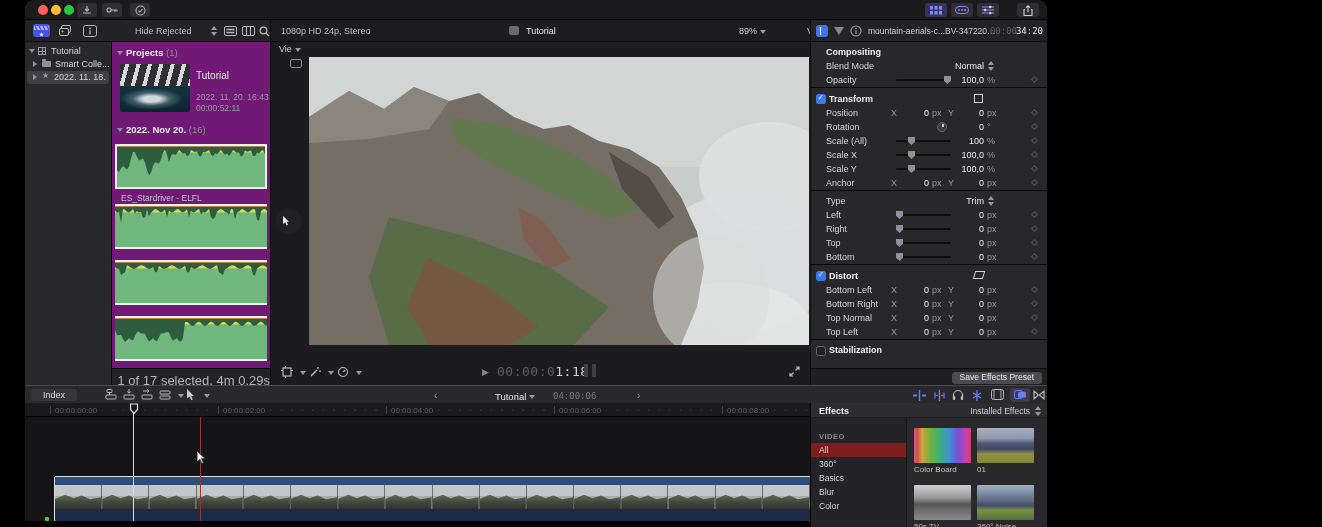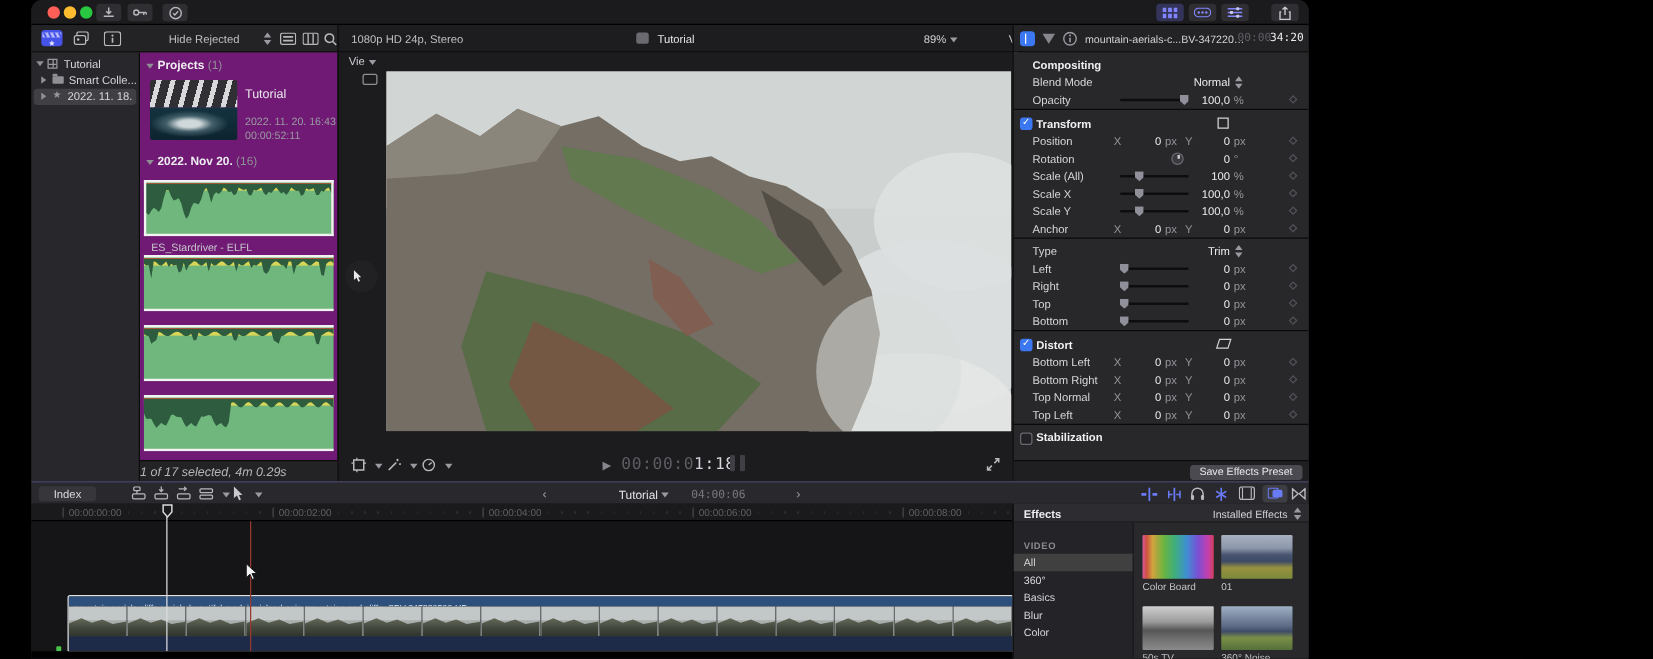--- a/index.html
+++ b/index.html
@@ -60,21 +60,21 @@
   
   #ttoolbar{position:absolute;left:0;top:385px;width:1022px;height:18px;background:#29292d;border-top:1px solid #45456b;}
   #timeline{position:absolute;left:0;top:403px;width:785px;height:124px;background:#151517;}
   #ruler{position:absolute;left:0;top:0;width:785px;height:14px;background:#1a1a1d;border-bottom:1px solid #000;}
   #ruler::after{content:"";position:absolute;left:25px;top:6px;right:0;height:2px;opacity:.55;
     background:repeating-linear-gradient(90deg,#3a3a3f 0 1px,transparent 1px 10.5px);}
   .rlab{position:absolute;top:3px;font-size:8px;color:#5f5f65;white-space:nowrap;}
   .rtick{position:absolute;top:3px;width:1px;height:8px;background:#45454b;}
   #effects{position:absolute;left:785px;top:403px;width:237px;height:124px;background:#29292c;border-left:1px solid #000;}
   .ecat{position:relative;height:14px;font-size:8.5px;color:#d6d6da;line-height:14px;padding-left:8px;}
-  .ecat.sel{background:#404040;}
+  .ecat.sel{background:#7f1d1d;}
   .ethumb{position:absolute;width:57px;height:35px;border-radius:1px;}
   .elab{position:absolute;font-size:8px;color:#c2c2c7;white-space:nowrap;}
   .frame{position:relative;flex:0 0 47.2px;height:24px;background:linear-gradient(180deg,#c2c7c8 0 46%,#a9aeac 46% 100%);border-right:1px solid rgba(0,0,0,.45);overflow:hidden;}
   .fm{position:absolute;left:0;right:0;bottom:0;height:68%;background:linear-gradient(180deg,#6a6f5f,#41473c 60%,#2f352c);
     clip-path:polygon(0 100%,0 38%,22% 12%,40% 34%,58% 18%,76% 40%,100% 28%,100% 100%);}
   .icn{display:block;}
 </style>
 </head>
 <body>
 
@@ -278,21 +278,21 @@
     <div class="wfclip" style="top:274px;"><svg width="152" height="45">
           <rect x="0" y="0" width="152" height="45" fill="#6fb77c"></rect>
           <rect x="0" y="2.5" width="152" height="6" fill="#d9d657"></rect>
           <rect x="0" y="2.5" width="152" height="1.4" fill="#cc4433"></rect>
           <polygon points="0,3 0.0,14.1 2.0,18.9 4.0,19.0 6.0,18.9 8.0,22.9 10.0,26.1 12.0,24.3 14.0,22.1 16.0,23.7 18.0,24.4 20.0,20.1 22.0,15.8 24.0,15.8 26.0,17.4 28.0,17.5 30.0,17.8 32.0,22.2 34.0,25.6 36.0,23.9 38.0,22.3 40.0,24.4 42.0,25.2 44.0,21.0 46.0,17.2 48.0,17.4 50.0,16.6 52.0,15.9 54.0,16.6 56.0,21.4 58.0,24.8 60.0,23.3 62.0,22.3 64.0,24.9 66.0,25.8 68.0,21.8 70.0,6.1 72.0,5.7 74.0,7.3 76.0,9.4 78.0,10.0 80.0,8.5 82.0,6.4 84.0,5.6 86.0,6.9 88.0,9.1 90.0,10.0 92.0,8.9 94.0,6.8 96.0,5.6 98.0,6.5 100.0,8.7 102.0,10.0 104.0,9.3 106.0,7.2 108.0,5.7 110.0,6.2 112.0,8.2 114.0,9.9 116.0,9.6 118.0,7.6 120.0,5.8 122.0,5.9 124.0,7.8 126.0,9.7 128.0,9.8 130.0,8.1 132.0,6.1 134.0,5.7 136.0,7.3 138.0,9.4 140.0,10.0 142.0,8.5 144.0,6.4 146.0,5.6 148.0,6.9 150.0,9.0 152.0,10.0 152,3" fill="#2d5c3f"></polygon>
           <rect x="0" y="0" width="152" height="2" fill="#f2f2f2"></rect>
           <rect x="0" y="43" width="152" height="2" fill="#f2f2f2"></rect>
         </svg></div>
 
     <div class="abs" style="left:0;top:326px;width:158px;height:17px;border-top:1px solid #0c0c0d;background:#232326;">
-      <span style="display:block;text-align:left;font-size:10px;color:#b5b5ba;margin-top:4px;font-style:italic;">1 of 17 selected, 4m 0.29s</span>
+      <span style="display:block;text-align:right;font-size:13px;color:#b5b5ba;margin-top:4px;">1 of 17 selected, 4m 0.29s</span>
     </div>
   </div>
 
   <div id="viewerp">
     <span class="htext abs" style="left:8px;top:2px;color:#cfcfd4;"><span>Vie</span><span class="chev"></span></span>
     <div class="abs" style="left:19px;top:17px;width:12px;height:9px;border:1px solid #8f8f96;border-radius:2px;"></div>
 
     <div class="abs" style="left:38px;top:15px;width:500px;height:288px;background:#0c0c0d;">
       <svg width="500" height="288" viewBox="0 0 500 288">
         <rect width="500" height="288" fill="#c9cecc"></rect>

